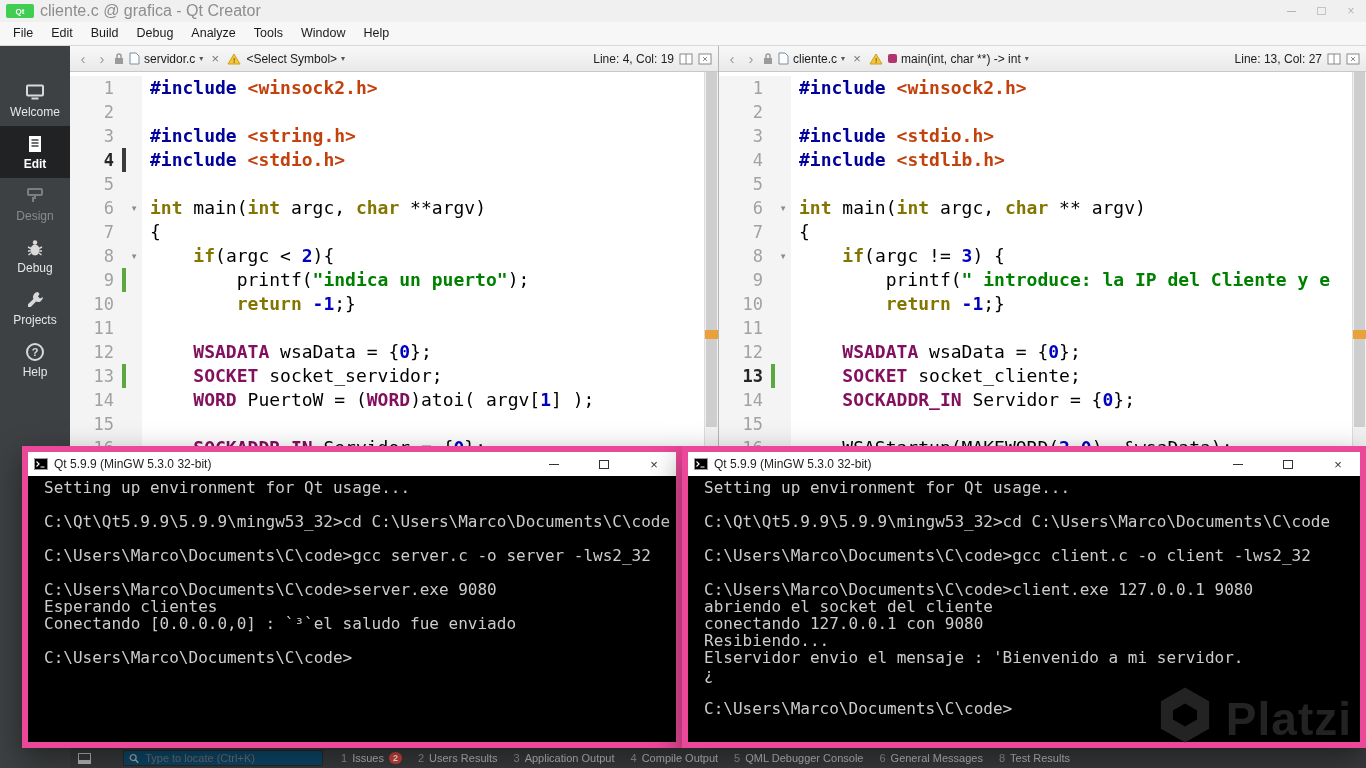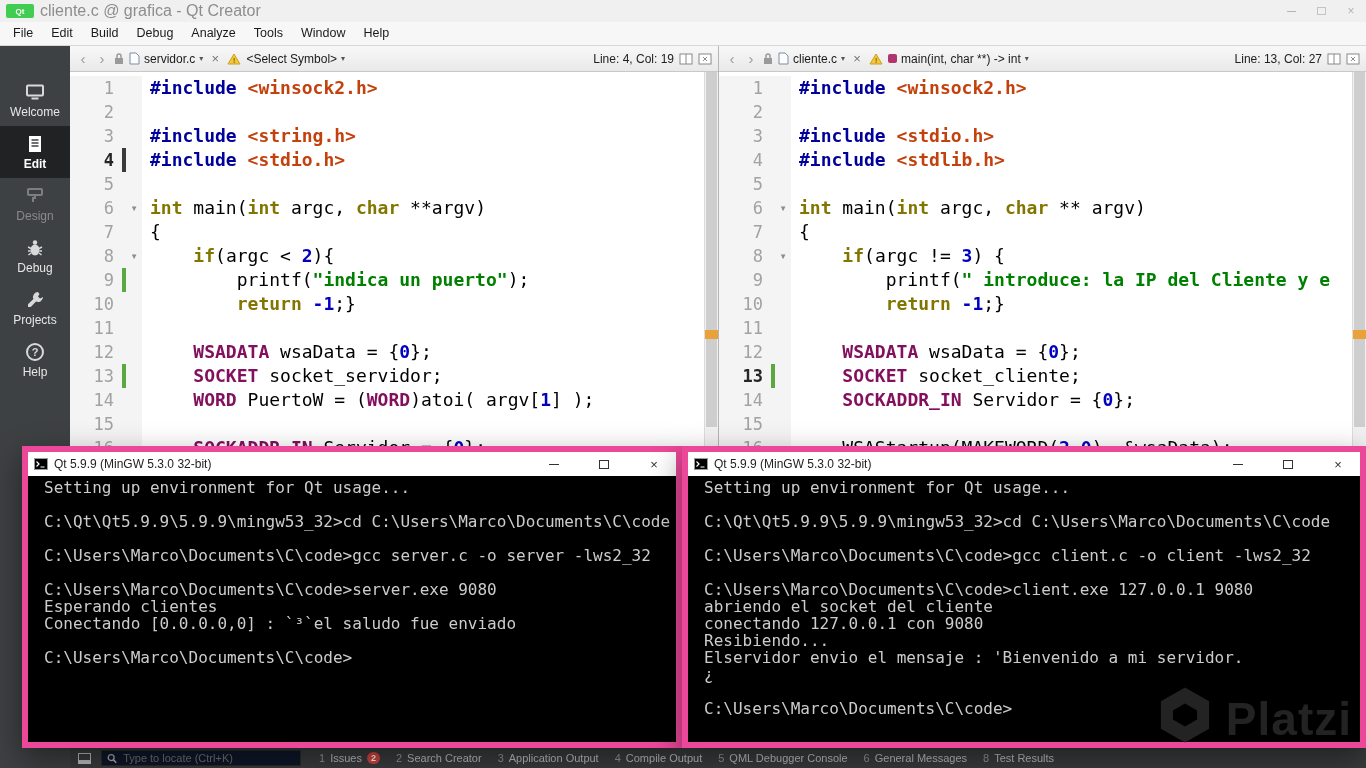--- a/index.html
+++ b/index.html
@@ -62,21 +62,21 @@
   .tk-num{color:#0000c0;font-weight:bold;}
   .tk-str{color:#008000;font-weight:bold;}
   .tk-pl{color:#000;margin-top:16px;}
 
   .vscroll{position:absolute;right:0;top:0;bottom:0;width:14px;background:#f1f1f1;border-left:1px solid #dcdcdc;z-index:2;}
   .vthumb{position:absolute;left:1px;right:1px;top:0;height:355px;background:#cecece;}
   .vmark{position:absolute;left:0;right:0;top:258px;height:9px;background:#eaa13a;}
 
   
   .bottombar{position:absolute;left:70px;right:0;bottom:0;height:20px;background:#3a3c3e;display:flex;align-items:center;gap:10px;padding:0 8px;z-index:4;}
-  .locator{display:flex;align-items:center;gap:4px;background:#0f172a;border:1px solid #2b2b2b;height:16px;width:200px;padding:0 5px;}
+  .locator{display:flex;align-items:center;gap:4px;background:#0c4a6e;border:1px solid #2b2b2b;height:16px;width:200px;padding:0 5px;margin-left:22px;}
   .locator input{background:transparent;border:none;outline:none;color:#a8a8a8;font-size:11px;width:100%;font-family:"Liberation Sans",sans-serif;}
   .pane-btns{display:flex;align-items:center;}
   .pane-btn{display:flex;align-items:center;gap:5px;padding:0 8px;height:20px;font-size:11px;color:#c2c2c2;white-space:nowrap;}
   .pnum{color:#9a9a9a;}
   .pbadge{background:#d64541;color:#fff;border-radius:7px;font-size:9px;height:12px;line-height:12px;padding:0 4px;font-weight:bold;}
 
   
   .console{position:absolute;top:446px;height:302px;background:#000;border:6px solid #ec4899;box-shadow:0 12px 30px rgba(0,0,0,.45);}
   .console-left{left:22px;width:660px;z-index:20;}
   .console-right{left:682px;width:684px;z-index:21;}
@@ -336,21 +336,21 @@
       <input value="" placeholder="Type to locate (Ctrl+K)" style="">
     </span>
     <span class="pane-btns">
         <span class="pane-btn">
           <span class="pnum">1</span>
           <span class="plabel">Issues</span>
           <span class="pbadge">2</span>
         </span>
         <span class="pane-btn">
           <span class="pnum">2</span>
-          <span class="plabel">Search Creator</span>
+          <span class="plabel">Users Results</span>
         </span>
         <span class="pane-btn">
           <span class="pnum">3</span>
           <span class="plabel">Application Output</span>
         </span>
         <span class="pane-btn">
           <span class="pnum">4</span>
           <span class="plabel">Compile Output</span>
         </span>
         <span class="pane-btn">

